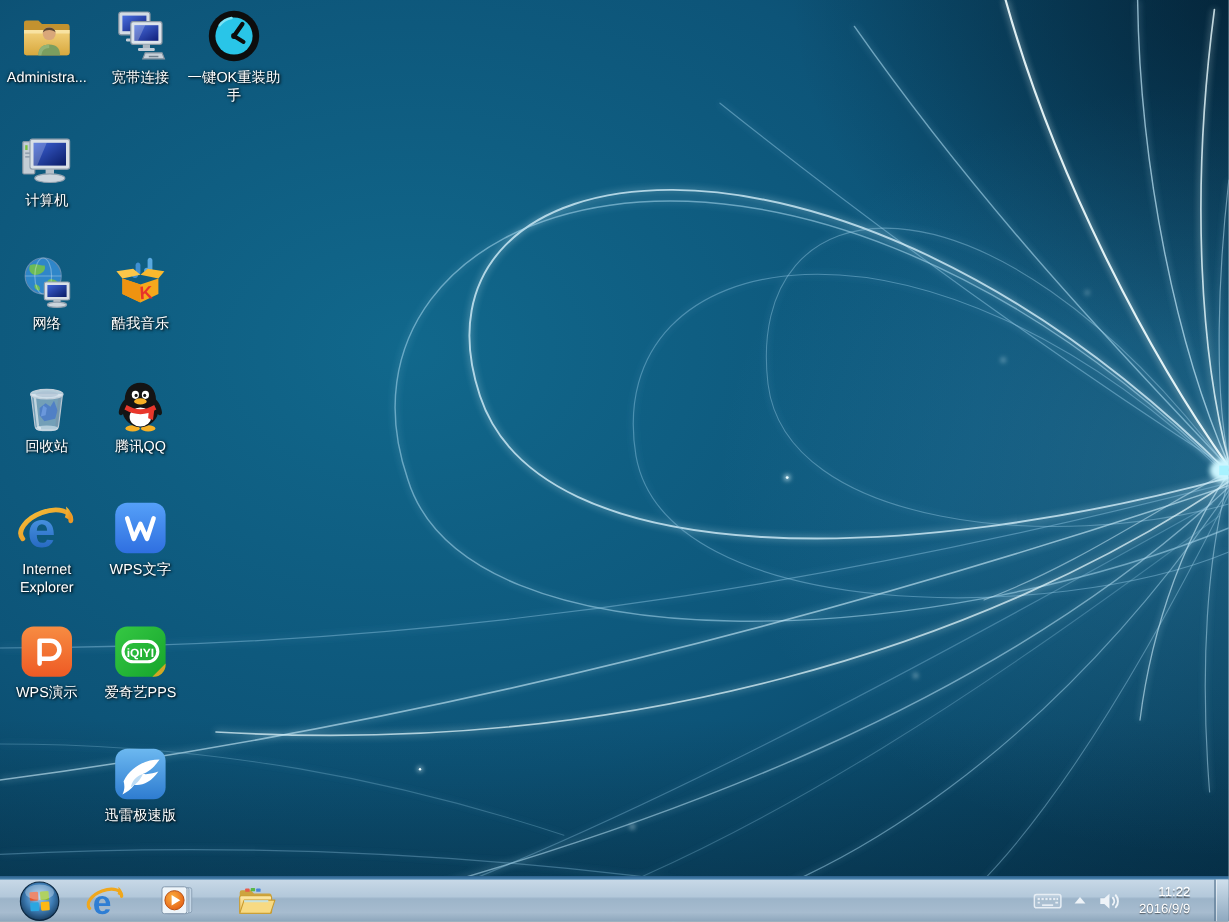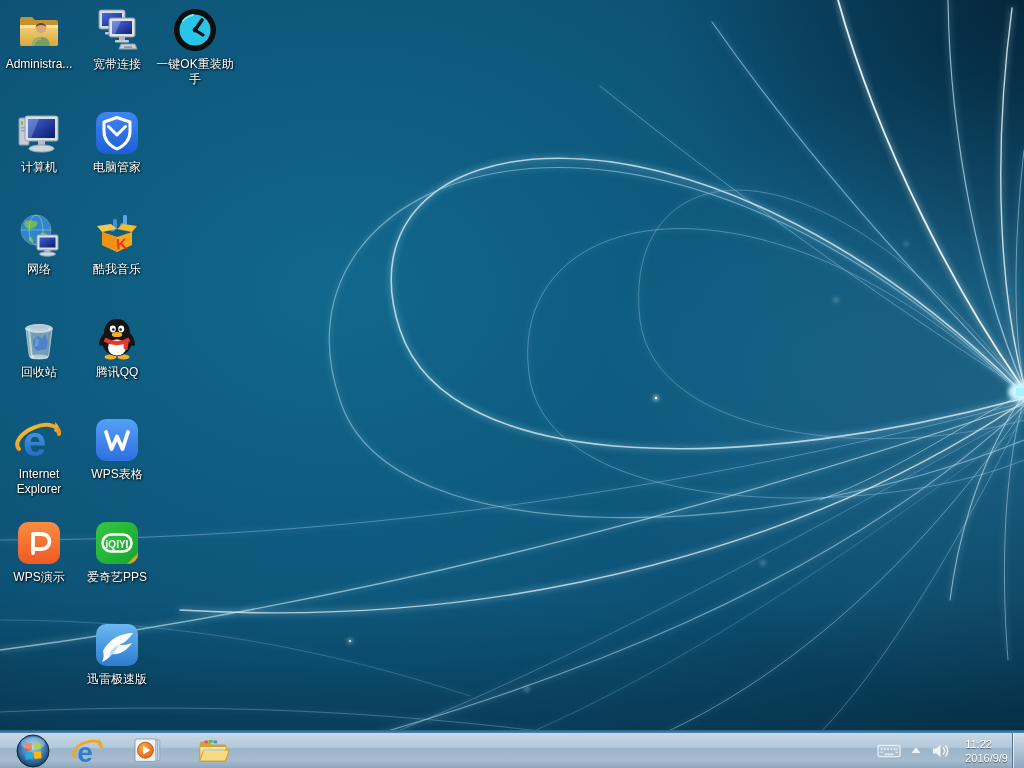--- a/index.html
+++ b/index.html
@@ -21,21 +21,21 @@
   
   #taskbar{position:absolute;left:0;bottom:0;width:1024px;height:38px;z-index:10;
     background:linear-gradient(to bottom,#ccdcea 0%,#b3c8da 45%,#9cb4c9 50%,#a7bccf 80%,#8da6bc 100%);}
   #tb-topline{position:absolute;left:0;top:0;width:100%;height:3px;
     background:linear-gradient(to bottom,#2a5f8a,#4e88b4);}
   .tb-btn{position:absolute;top:3px;height:35px;width:44px;display:flex;align-items:center;justify-content:center;cursor:pointer;}
   #start-button{left:10px;width:46px;}
   #tb-ie{left:66px;} #tb-wmp{left:125px;} #tb-folder{left:191px;}
   #tray{position:absolute;right:0;top:3px;height:35px;display:flex;align-items:center;}
   .tray-ico{display:flex;align-items:center;justify-content:center;margin-right:9px;cursor:pointer;}
-  #tray-clock{color:#fff;font-size:11px;line-height:14px;margin:0 4px 0 4px;cursor:pointer;
+  #tray-clock{text-align:right;color:#fff;font-size:11px;line-height:14px;margin:0 20px 0 4px;cursor:pointer;
     text-shadow:0 1px 1px rgba(0,0,0,.55);}
   #show-desktop{width:11px;height:35px;margin:0;cursor:pointer;
     background:linear-gradient(to bottom,#cfdfec,#8ea8bf);
     border-left:1px solid #55738d;box-shadow:inset 1px 0 0 rgba(255,255,255,.65);}
 </style>
 </head>
 <body>
 
 <div id="screen">
 
@@ -167,36 +167,20 @@
         <circle cx="24" cy="24" r="15.5" fill="#29c5e8"></circle>
         <path d="M12 15 a16 16 0 0 1 10-6" stroke="#79e2f5" stroke-width="2" fill="none" stroke-linecap="round"></path>
         <line x1="24" y1="24" x2="31" y2="14" stroke="#0d0d0d" stroke-width="3.6" stroke-linecap="round"></line>
         <line x1="24" y1="24" x2="32" y2="29" stroke="#0d0d0d" stroke-width="3.2" stroke-linecap="round"></line>
         <circle cx="24" cy="24" r="2.4" fill="#0d0d0d"></circle>
       </svg>
     </div>
     <div class="lbl">一键OK重装助手</div>
   </div>
 
-  <div class="dicon" style="left:78px;top:109px">
-    <div class="art">
-      <svg width="48" height="48" viewBox="0 0 48 48">
-        <defs>
-            <linearGradient id="pcmB" x1="0" y1="0" x2="0" y2="1">
-              <stop offset="0" stop-color="#3f86f2"></stop>
-              <stop offset="1" stop-color="#1d5ed6"></stop>
-            </linearGradient>
-          </defs>
-        <rect x="3" y="3" width="42" height="42" rx="10" fill="url(#pcmB)"></rect>
-        <path d="M24 8.5 l13 4.5 v9.5 c0 8.5-5.5 14-13 17.5 c-7.5-3.5-13-9-13-17.5 V13z" fill="none" stroke="#ffffff" stroke-width="3" stroke-linejoin="round"></path>
-        <path d="M15.5 17.5 l8.5 8.5 l8.5-8.5" fill="none" stroke="#ffffff" stroke-width="3" stroke-linecap="round" stroke-linejoin="round"></path>
-      </svg>
-    </div>
-    <div class="lbl">电脑管家</div>
-  </div>
 
   <div class="dicon" style="left:0px;top:211px">
     <div class="art">
       <svg width="48" height="48" viewBox="0 0 48 48">
         <defs>
             <linearGradient id="netS" x1="0" y1="0" x2="1" y2="1">
               <stop offset="0" stop-color="#3d63d8"></stop>
               <stop offset="1" stop-color="#0a1c66"></stop>
             </linearGradient>
           </defs>
@@ -295,21 +279,21 @@
         <defs>
             <linearGradient id="wpwB" x1="0" y1="0" x2="0" y2="1">
               <stop offset="0" stop-color="#55a0f8"></stop>
               <stop offset="1" stop-color="#2f6fe0"></stop>
             </linearGradient>
           </defs>
         <rect x="3" y="3" width="42" height="42" rx="10" fill="url(#wpwB)"></rect>
         <polyline points="13,16 18.5,33 24,20.5 29.5,33 35,16" fill="none" stroke="#ffffff" stroke-width="3.8" stroke-linecap="round" stroke-linejoin="round"></polyline>
       </svg>
     </div>
-    <div class="lbl">WPS表格</div>
+    <div class="lbl">WPS文字</div>
   </div>
 
   <div class="dicon" style="left:0px;top:519px">
     <div class="art">
       <svg width="48" height="48" viewBox="0 0 48 48">
         <defs>
             <linearGradient id="wppB" x1="0" y1="0" x2="0" y2="1">
               <stop offset="0" stop-color="#f78c42"></stop>
               <stop offset="1" stop-color="#ee5a24"></stop>
             </linearGradient>

